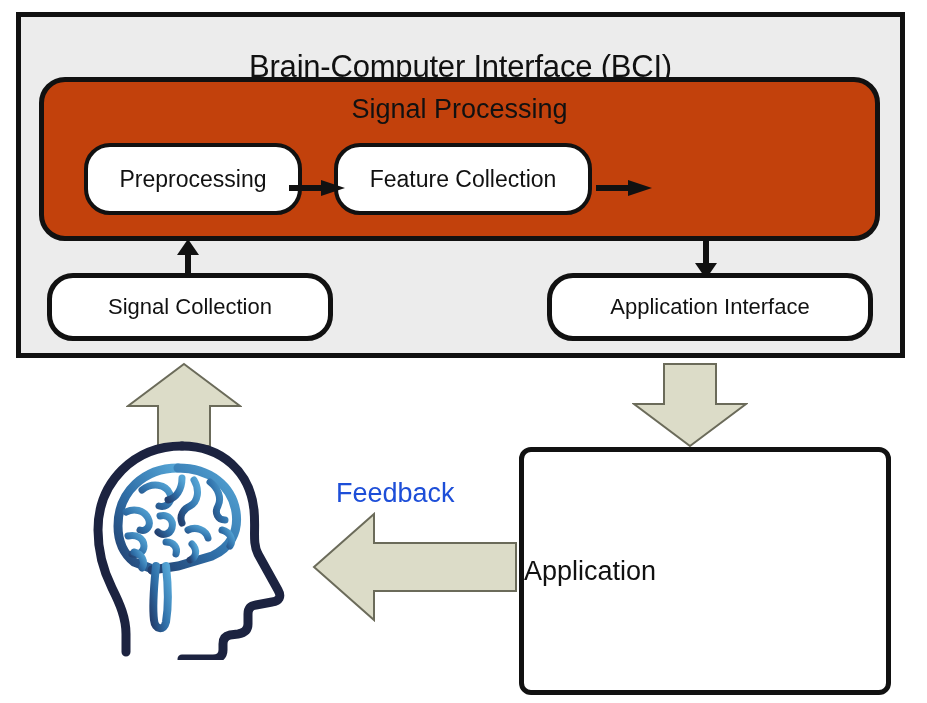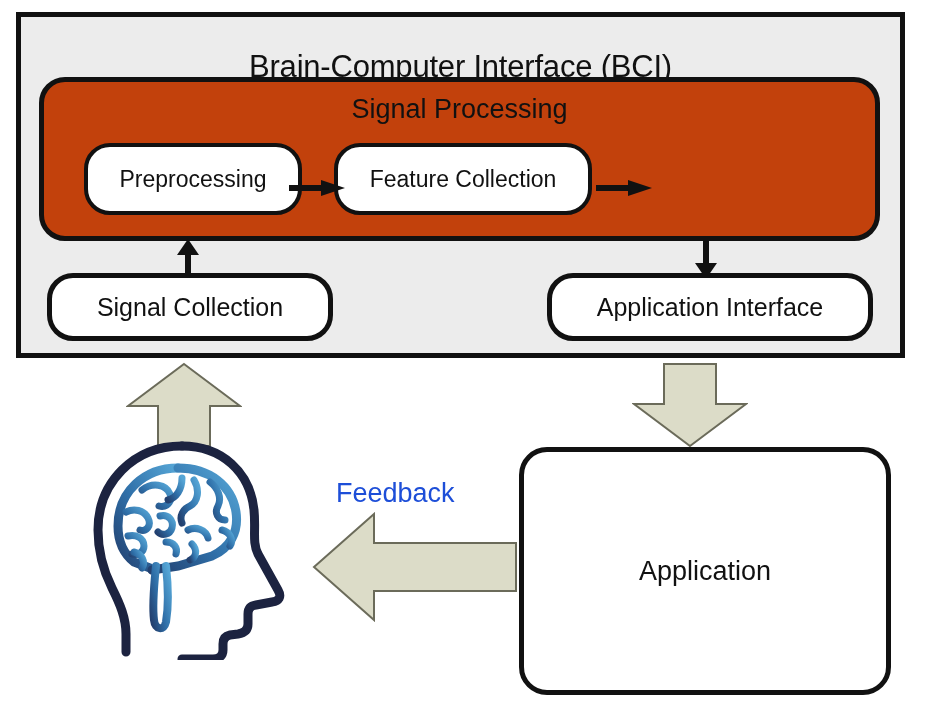--- a/index.html
+++ b/index.html
@@ -91,21 +91,21 @@
   
   .lower-box {
     position: absolute;
     background: #ffffff;
     border: 5px solid #111111;
     border-radius: 26px;
     box-sizing: border-box;
     display: flex;
     align-items: center;
     justify-content: center;
-    font-size: 25px;
+    font-size: 22px;
     color: #111111;
     height: 68px;
   }
   .box-signal-collection { left: 26px;  top: 256px; width: 286px; }
   .box-app-interface     { left: 526px; top: 256px; width: 326px; }
 
   
   .thin-arrow {
     position: absolute;
   }
@@ -136,25 +136,25 @@
   }
   
   .application-box {
     position: absolute;
     left: 519px;
     top: 447px;
     width: 372px;
     height: 248px;
     background: #ffffff;
     border: 5px solid #111111;
-    border-radius: 28px;
+    border-radius: 12px;
     box-sizing: border-box;
     display: flex;
     align-items: center;
-    justify-content: center;
+    justify-content: flex-start;
     font-size: 27px;
     color: #111111;
   }
 </style>
 </head>
 <body>
 
 <div id="canvas">
 
   <div class="bci-container">

